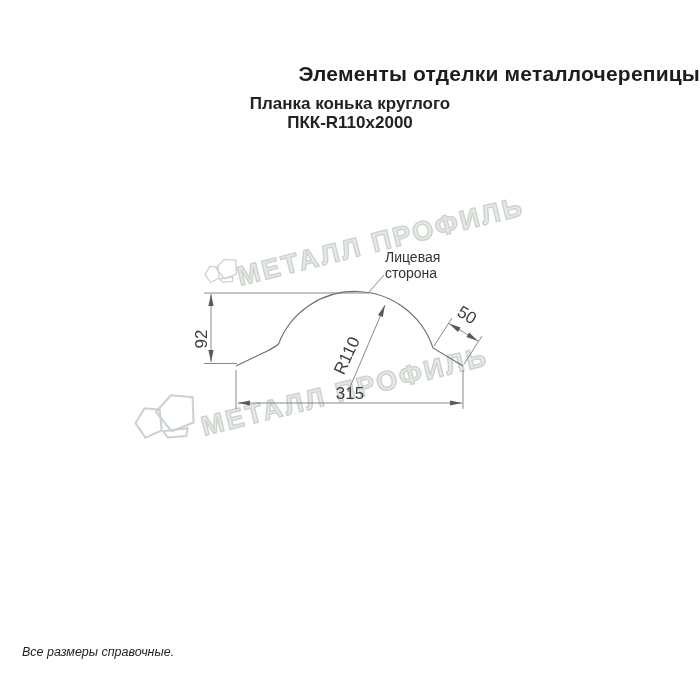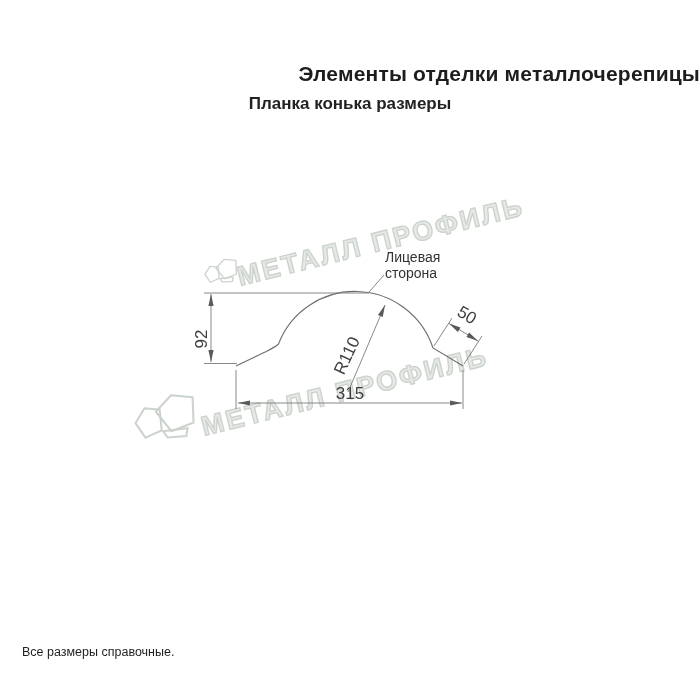--- a/index.html
+++ b/index.html
@@ -10,21 +10,21 @@
   .page-title{
     position:absolute;top:27px;left:0;right:0;text-align:right;
     font-size:21px;font-weight:bold;letter-spacing:0.2px;color:#1d1d1d;margin-top:35px;
   }
   .subtitle{
     position:absolute;top:94px;left:0;right:0;text-align:center;
     font-size:17px;font-weight:bold;line-height:19px;color:#222;
   }
   .footnote{
     position:absolute;left:22px;top:643px;
-    font-size:12.5px;line-height:18px;color:#1f1f1f;
+    font-size:12.5px;line-height:18px;color:#1f1f1f;font-style:italic;
   }
   
   .wm-text{
     position:absolute;white-space:nowrap;font-weight:bold;
     font-size:27px;letter-spacing:2.5px;
     color:#e6e9e6;-webkit-text-stroke:1.4px #ccd3cc;
     transform-origin:0 50%;z-index:1;user-select:none;
   }
   .wm1-text{left:238px;top:262px;transform:rotate(-14deg);}
   .wm2-text{left:202px;top:412px;transform:rotate(-14deg);}
@@ -36,21 +36,22 @@
   .label-text{font-family:"Liberation Sans",sans-serif;font-size:14px;fill:#333;}
 </style>
 </head>
 <body>
 
 <div class="canvas">
 
   <div class="page-title">Элементы отделки металлочерепицы</div>
 
   <div class="subtitle">
-    <div>Планка конька размеры</div>
+    <div>Планка конька круглого</div>
+    <div>ПКК-R110х2000</div>
   </div>
 
   <svg class="wm-logo wm1-logo" viewBox="0 0 72 48">
     <g fill="none" stroke="#ccd3cc" stroke-width="2.4">
       <path d="M 6 22 L 18 10 L 32 15 L 29 35 L 12 38 Z"></path>
       <path d="M 28 16 L 46 4 L 66 11 L 61 35 L 38 38 Z"></path>
       <path d="M 30 36 L 54 39 L 51 46 L 33 43 Z"></path>
     </g>
   </svg>
   <div class="wm-text wm1-text">МЕТАЛЛ ПРОФИЛЬ</div>

